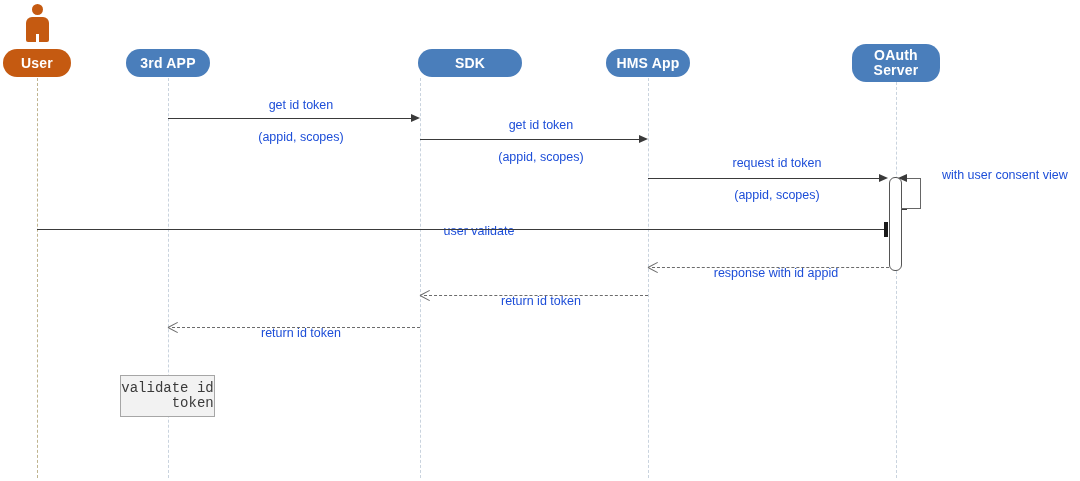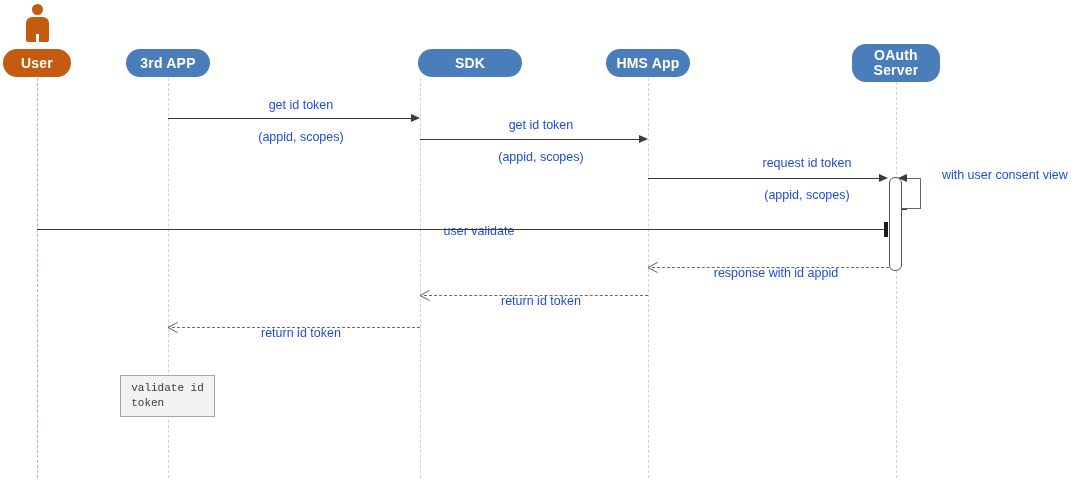--- a/index.html
+++ b/index.html
@@ -67,22 +67,22 @@
   }
   .selfloop{
     position:absolute;box-sizing:border-box;
     border:1px solid #666;border-left:none;background:transparent;
   }
 
   
   .note{
     position:absolute;background:#F2F2F2;border:1px solid #A6A6A6;
     box-sizing:border-box;display:flex;align-items:center;justify-content:center;
-    text-align:left;font-family:"Liberation Mono", monospace;
-    font-size:11px;color:#3a3a3a;line-height:15px;white-space:pre-line;
+    text-align:right;font-family:"Liberation Mono", monospace;
+    font-size:14px;color:#3a3a3a;line-height:15px;white-space:pre-line;
   }
 </style>
 </head>
 <body>
 
 <div id="canvas">
 
   <div class="lifeline ll-user" style="left:37px;top:78px;height:400px;"></div>
   <div class="lifeline ll-blue" style="left:168px;top:78px;height:400px;"></div>
   <div class="lifeline ll-blue" style="left:420px;top:78px;height:400px;"></div>
@@ -123,21 +123,21 @@
   <div class="msg-line" style="left:168px;top:118px;width:244px;"></div>
   <div class="arrow-solid-r" style="left:411px;top:113.5px;"></div>
 
   <div class="msg-label" style="left:420px;top:101px;width:228px;">
     <span>get id token</span><br>
     <span>(appid, scopes)</span>
   </div>
   <div class="msg-line" style="left:420px;top:139px;width:220px;"></div>
   <div class="arrow-solid-r" style="left:639px;top:134.5px;"></div>
 
-  <div class="msg-label" style="left:648px;top:139px;width:244px;padding-left:30px;">
+  <div class="msg-label" style="left:648px;top:139px;width:244px;">
     <span>request id token</span><br>
     <span>(appid, scopes)</span>
   </div>
   <div class="msg-line" style="left:648px;top:178px;width:232px;"></div>
   <div class="arrow-solid-r" style="left:879px;top:173.5px;"></div>
 
   <div class="activation" style="left:889px;top:177px;width:13px;height:94px;"></div>
 
   <div class="selfloop" style="left:901px;top:178px;width:20px;height:31px;"></div>
   <div class="msg-line" style="left:902px;top:209px;width:5px;"></div>

